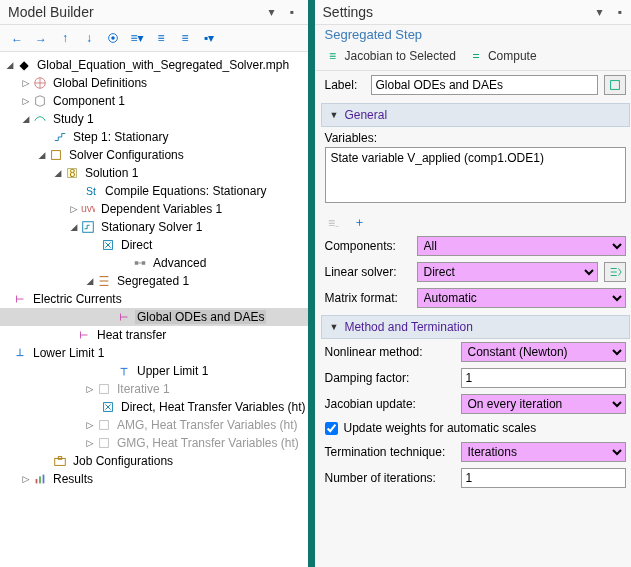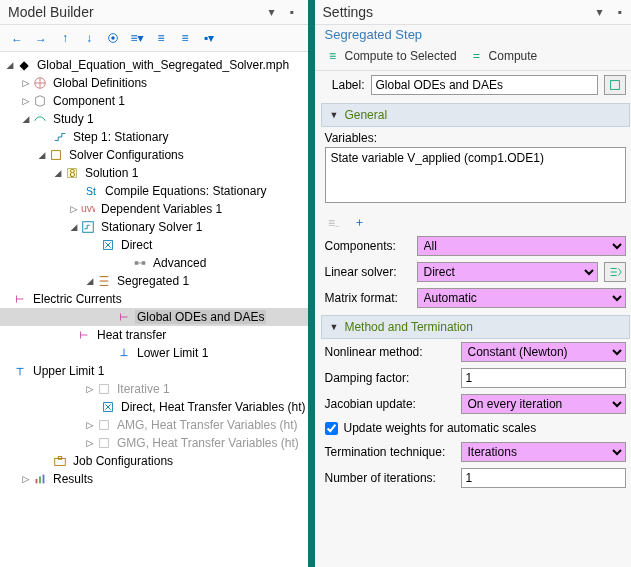--- a/index.html
+++ b/index.html
@@ -18,26 +18,26 @@
 .node .twisty { width: 12px; text-align: center; color: #555; font-size: 9px; }
 .node .nicon { width: 16px; height: 16px; display: inline-flex; align-items: center; justify-content: center; margin-right: 3px; }
 .node .label { padding: 0 2px; }
 .node.selected { background: #d8d8d8; }
 .node.selected .label { background: #c8c8c8; }
 .disabled { color: #999; }
 .right .subtitle { padding: 2px 10px; color: #3a7ab8; font-size: 13px; }
 .right .actions { display:flex; gap: 12px; padding: 4px 10px 6px; border-bottom: 1px solid #e0e0e0; }
 .right .actions span { display: inline-flex; align-items: center; gap: 4px; color: #333; cursor: pointer; }
 .form-row { display: flex; align-items: center; padding: 4px 10px; gap: 6px; }
-.form-row label { min-width: 40px; text-align: right; }
+.form-row label { min-width: 40px; }
 .form-row input[type=text] { flex: 1; border: 1px solid #999; padding: 2px 4px; background: #fff; height: 20px; }
 .small-btn { width: 22px; height: 20px; border: 1px solid #999; background: #eee; display: inline-flex; align-items:center; justify-content:center; cursor:pointer; }
 .section-head { display: flex; align-items: center; gap: 6px; padding: 4px 8px; background: #e1e8ef; border: 1px solid #c5d2de; margin: 4px 6px 0; cursor: pointer; }
 .section-head .tw { font-size: 9px; color: #333; }
-.section-head .title { color: #4d7c0f; }
+.section-head .title { color: #4c1d95; }
 .section-body { padding: 4px 10px; }
 .varbox { border: 1px solid #999; background: #fff; height: 56px; padding: 3px 5px; margin-top: 2px; }
 .iconrow { display:flex; gap:8px; padding: 6px 10px 2px; }
 .iconrow .ibtn { width:18px; height:18px; display:inline-flex; align-items:center; justify-content:center; cursor:pointer; color:#0066cc; }
 .ibtn.inactive { color:#bbb; }
 .combo-row { display:flex; align-items:center; padding:3px 10px; gap:6px; }
 .combo-row label { width: 86px; }
 .combo-row.wide label { width: 130px; }
 select { flex:1; border:1px solid #999; height:20px; background:#f0abfc; padding: 0 2px; }
 .check-row { display:flex; align-items:center; gap:6px; padding:4px 10px; }
@@ -210,30 +210,30 @@
       </div>
     <div class="node" style="padding-left:64px">
         <span class="twisty"></span>
         <span class="nicon">
           <svg viewBox="0 0 16 16">
             <path d="M4 4v8M4 8h8" stroke="#c4a"></path>
           </svg>
         </span>
         <span class="label">Heat transfer</span>
       </div>
+    <div class="node" style="">
+        <span class="twisty"></span>
+        <span class="nicon">
+          <svg viewBox="0 0 16 16">
+            <path d="M8 3v8M4 11h8" stroke="#06c"></path>
+          </svg>
+        </span>
+        <span class="label">Lower Limit 1</span>
+      </div>
     <div class="node" style="padding-left:104px">
-        <span class="twisty"></span>
-        <span class="nicon">
-          <svg viewBox="0 0 16 16">
-            <path d="M8 3v8M4 11h8" stroke="#06c"></path>
-          </svg>
-        </span>
-        <span class="label">Lower Limit 1</span>
-      </div>
-    <div class="node" style="">
         <span class="twisty"></span>
         <span class="nicon">
           <svg viewBox="0 0 16 16">
             <path d="M8 13V5M4 5h8" stroke="#06c"></path>
           </svg>
         </span>
         <span class="label">Upper Limit 1</span>
       </div>
     <div class="node disabled" style="padding-left:84px">
         <span class="twisty">▷</span>
@@ -301,21 +301,21 @@
     <span class="panel-title">Settings</span>
     <span class="panel-icons">
       <span class="icon">▾</span>
       <span class="icon">▪</span>
     </span>
   </div>
   <div class="subtitle">Segregated Step</div>
   <div class="actions">
     <span>
         <span class="icon" style="color:#0a7">≡</span>
-        <span>Compute to Selected</span>
+        <span>Jacobian to Selected</span>
       </span>
     <span>
         <span class="icon" style="color:#0a7">=</span>
         <span>Compute</span>
       </span>
   </div>
   <div class="form-row">
     <label>Label:</label>
     <input type="text" value="Global ODEs and DAEs" style="">
     <span class="small-btn">

